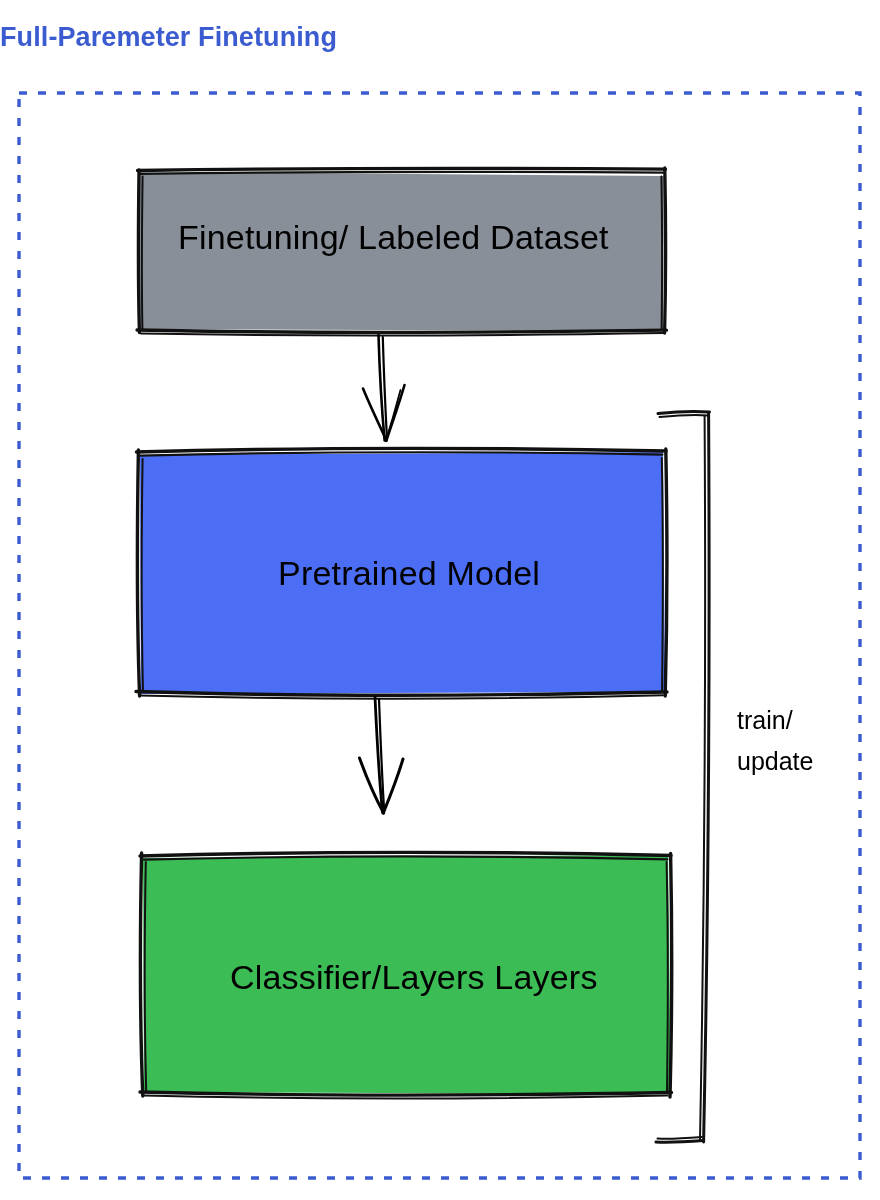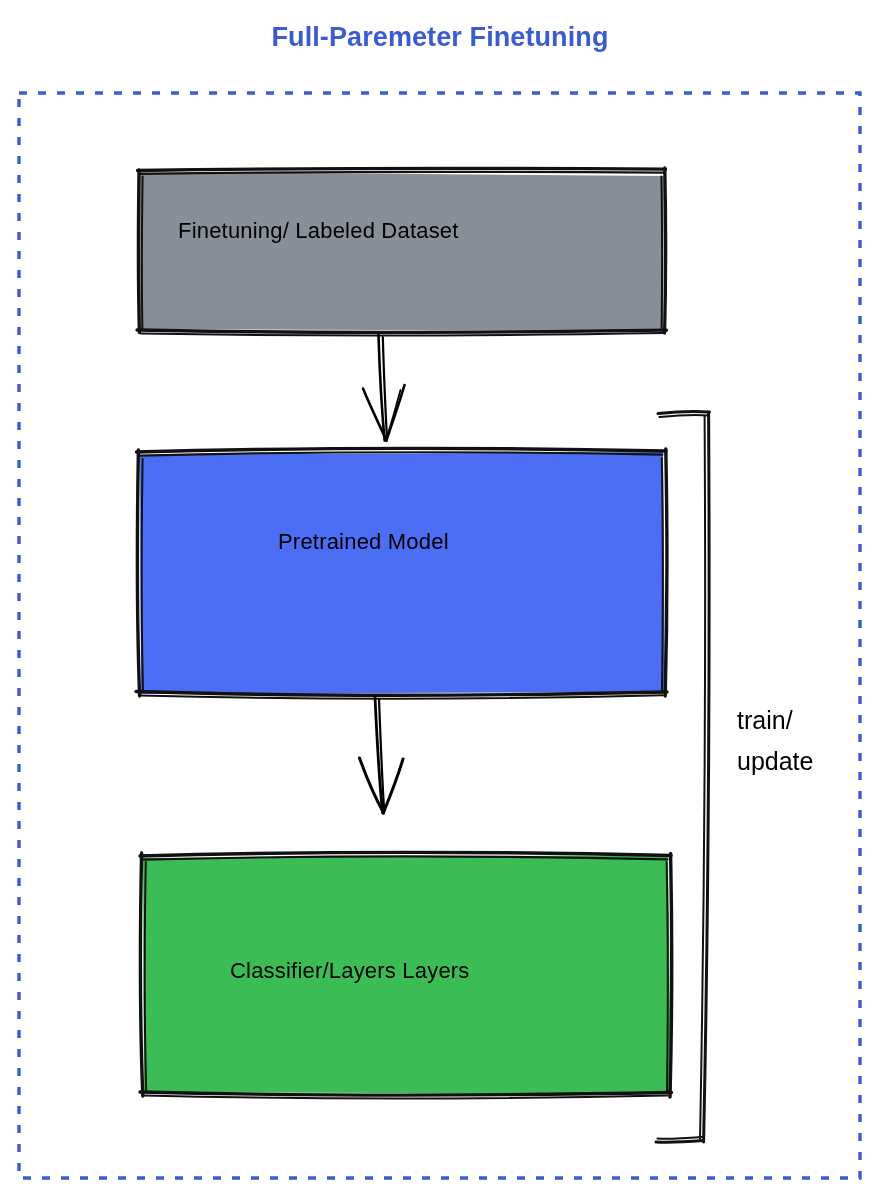--- a/index.html
+++ b/index.html
@@ -17,45 +17,45 @@
     position: relative;
     width: 880px;
     height: 1200px;
     background: #ffffff;
   }
   #diagram-title {
     position: absolute;
     left: 0;
     top: 22px;
     width: 880px;
-    text-align: center;
+    text-align: left;
     font-size: 27px;
     font-weight: 600;
     letter-spacing: 0.1px;
     color: #3b5bd0;
     white-space: nowrap;
   }
   #frame-svg, #sketch-svg {
     position: absolute;
     left: 0;
     top: 0;
     width: 880px;
     height: 1200px;
     pointer-events: none;
   }
   .node-label {
     position: absolute;
     color: #000000;
-    font-size: 22px;
+    font-size: 34px;
     font-weight: 400;
     white-space: nowrap;
     letter-spacing: 0.2px;
   }
   #label-dataset { left: 178px; top: 218px; }
-  #label-pretrained { left: 278px; top: 529px; }
+  #label-pretrained { left: 278px; top: 554px; }
   #label-classifier { left: 230px; top: 958px; }
   #label-train-update {
     position: absolute;
     left: 737px;
     top: 700px;
     color: #000000;
     font-size: 25px;
     line-height: 41px;
     white-space: pre-line;
     text-align: left;

